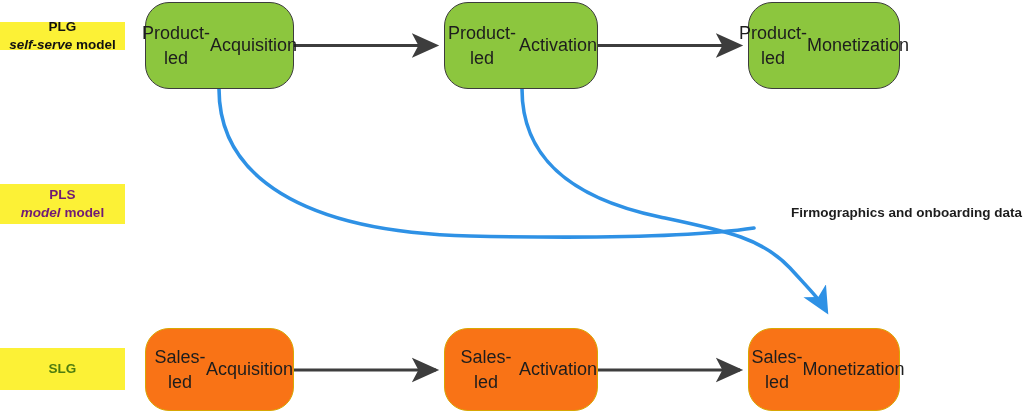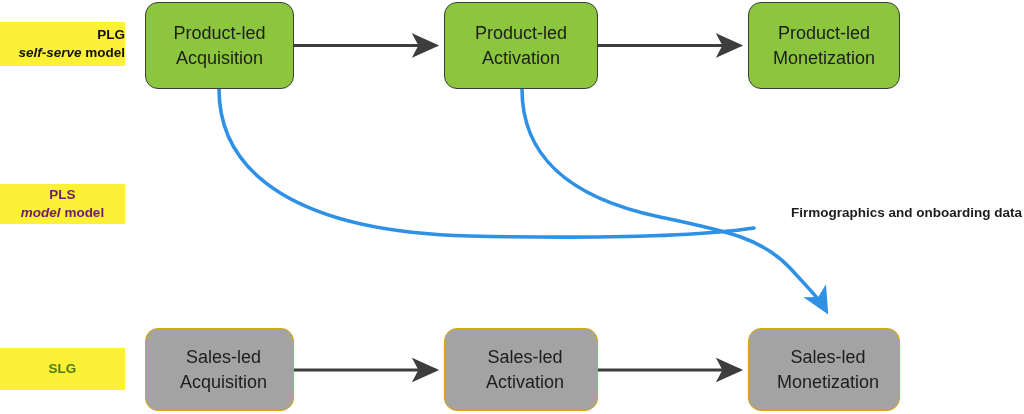--- a/index.html
+++ b/index.html
@@ -19,44 +19,44 @@
     display:flex;
     flex-direction:column;
     align-items:center;
     justify-content:center;
     line-height:1.32;
     font-size:13.5px;
   }
   .tag .l1{font-weight:bold;}
   .tag .l2{font-weight:bold;}
   .tag .l2 em{font-style:italic;font-weight:bold;}
-  .tag-plg{top:22px;left:0;height:44px;color:#111111;align-items:flex-end;}
+  .tag-plg{top:22px;left:0;height:28px;color:#111111;}
   .tag-pls{top:184px;left:0;height:40px;color:#701a75;}
   .tag-slg{top:348px;left:0;height:42px;color:#4d7c0f;}
 
   
   .node{
     position:absolute;
     display:flex;
-    flex-direction:column;
+    flex-direction:row;
     align-items:center;
     justify-content:center;
-    border-radius:13px;
+    border-radius:24px;
     font-size:18px;
     color:#1d1d1d;
     line-height:1.38;
     text-align:center;
     box-sizing:border-box;
   }
   .node.green{
     background:#8CC63E;
     border:1.6px solid #3c3c3c;
   }
   .node.orange{
-    background:#a3a3a3;
+    background:#f97316;
     border:1.6px solid #d9a703;
     padding-left:8px;
   }
 
   .r1{top:2px;height:87px;}
   .r2{top:328px;height:83px;}
   .c1{left:145px;width:149px;}
   .c2{left:444px;width:154px;}
   .c3{left:748px;width:152px;}
 

